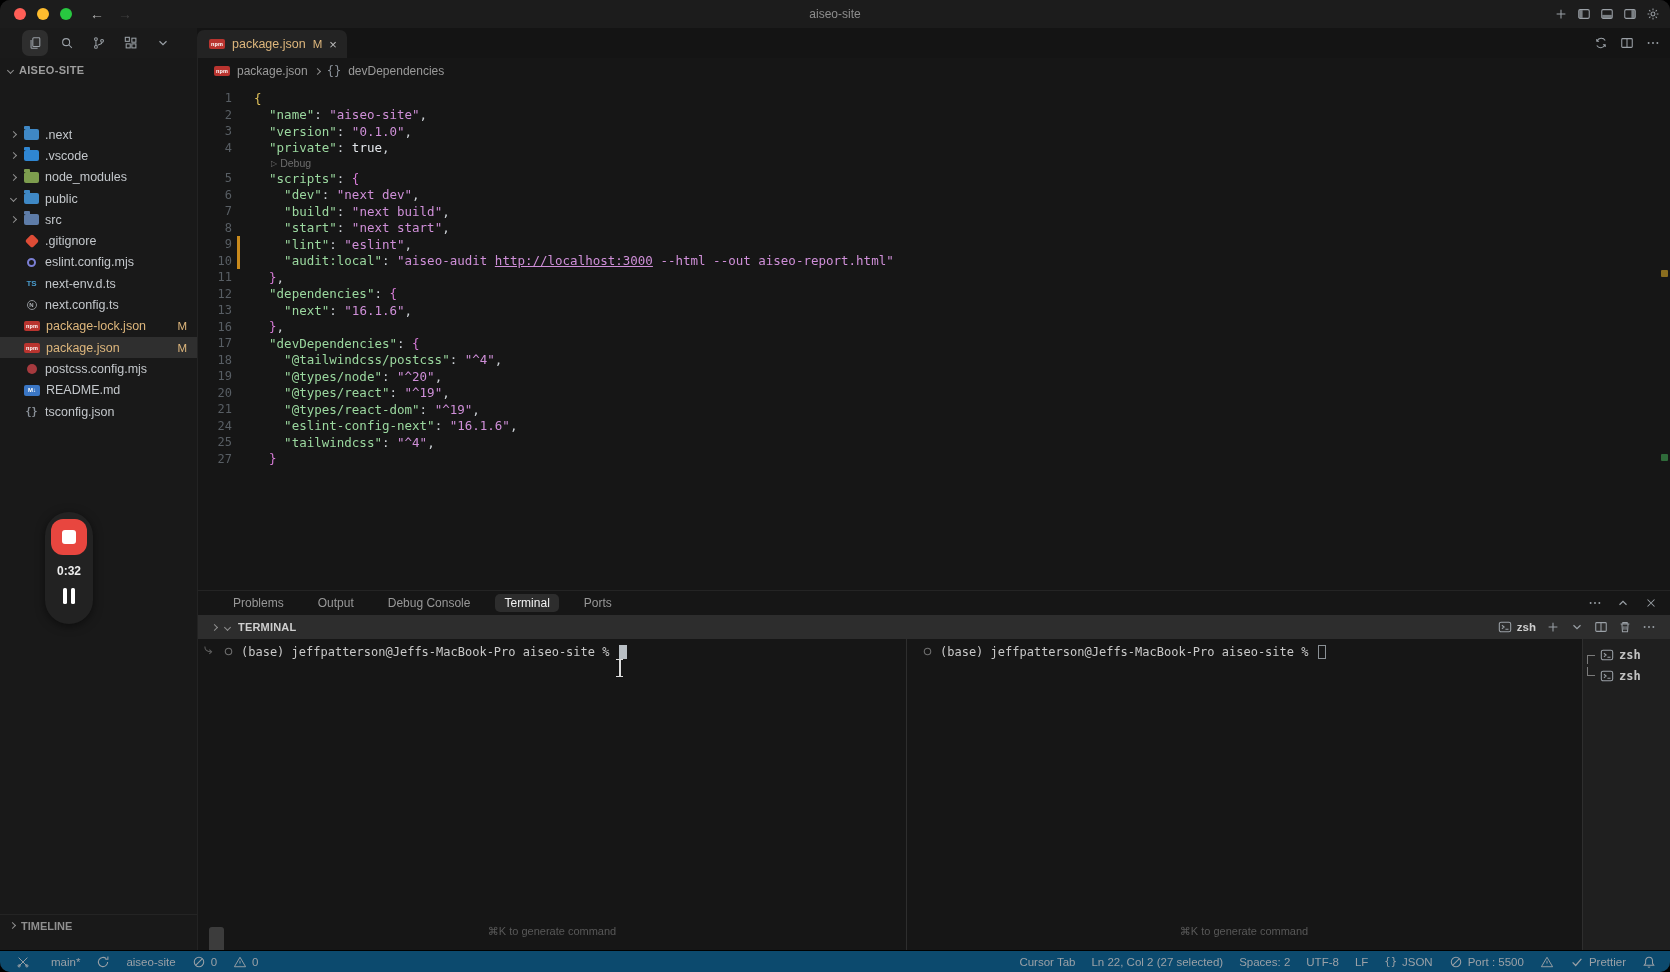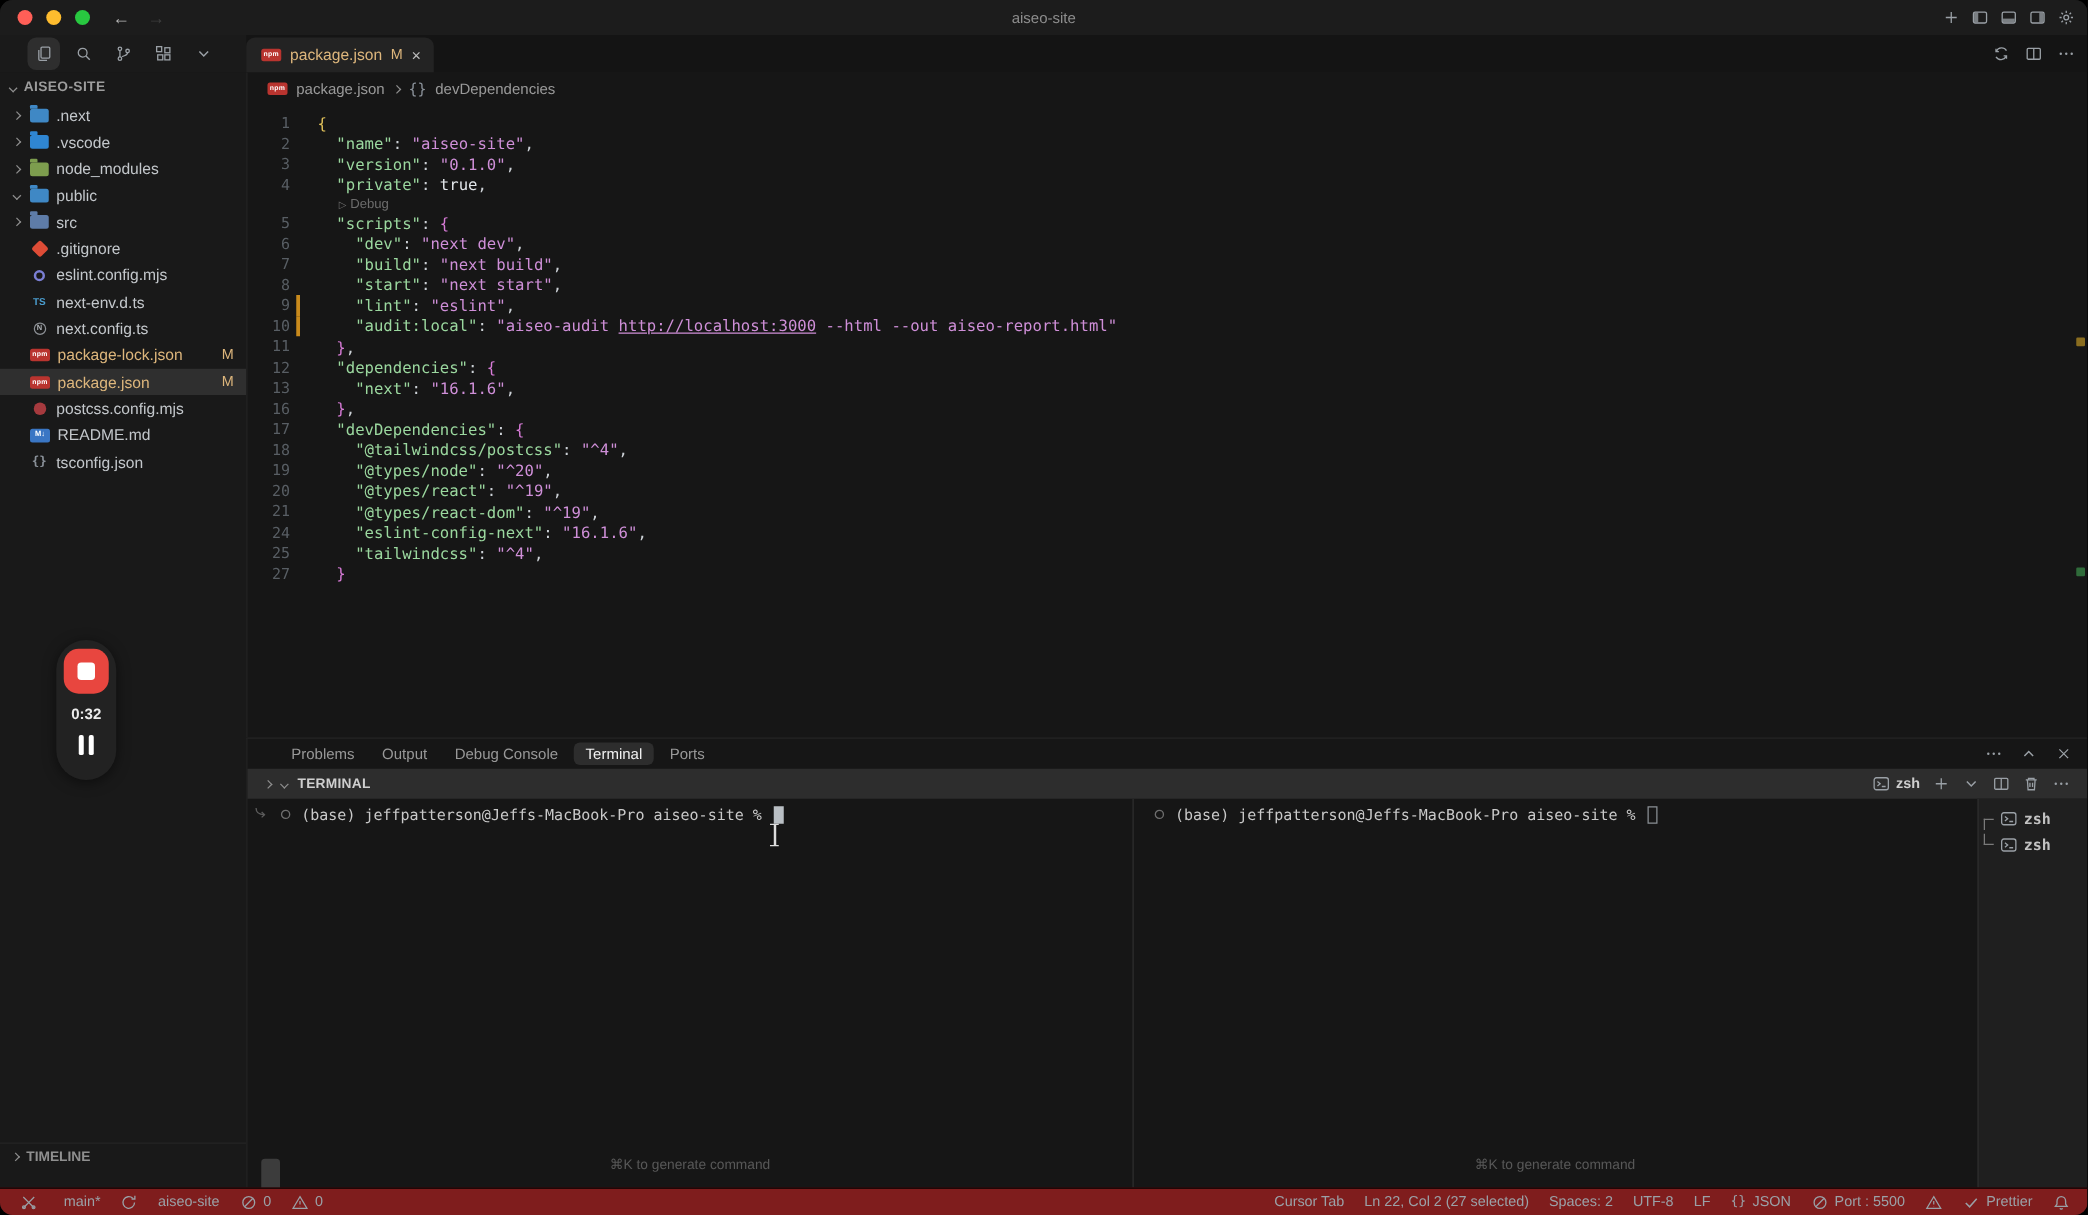--- a/index.html
+++ b/index.html
@@ -25,21 +25,21 @@
   .act-btn.active{background:#2e2e2e;color:#d6d6d6;}
   #tabbar{flex:1;display:flex;align-items:flex-end;background:#141414;position:relative;}
   #tab{height:28px;margin-top:2px;display:flex;align-items:center;gap:7px;padding:0 10px 0 12px;background:#232323;border-radius:7px 7px 0 0;}
   #tab .tab-label{color:#ddb67c;}
   #tab .tab-badge{color:#ddb67c;font-size:11.5px;}
   #tab-actions{position:absolute;right:10px;top:0;height:30px;display:flex;align-items:center;gap:12px;}
 
   
   #sidebar{position:absolute;left:0;top:58px;width:197px;bottom:22px;background:#191919;}
   #sb-header{display:flex;align-items:center;gap:6px;height:24px;padding-left:8px;color:#9d9d9d;font-weight:bold;font-size:11px;letter-spacing:.3px;}
-  .tree{font-size:12.5px;color:#c3c7cb;}
+  .tree{font-size:12.5px;color:#c3c7cb;margin-top:42px;}
   .trow{display:flex;align-items:center;height:21.3px;padding-left:8px;gap:6px;cursor:default;}
   .trow.selected{background:#2f2f2f;}
   .trow .chev-slot{width:10px;display:flex;justify-content:center;}
   .trow .name{flex:1;white-space:nowrap;overflow:hidden;}
   .trow .name.mod{color:#ddb67c;}
   .trow .gitbadge{color:#ddb67c;padding-right:10px;font-size:11.5px;}
   .chev{display:inline-block;width:5px;height:5px;border-right:1.4px solid #8f8f8f;border-bottom:1.4px solid #8f8f8f;}
   .chev.right{transform:rotate(-45deg);}
   .chev.down{transform:rotate(45deg);}
   #timeline{position:absolute;left:0;bottom:14px;right:0;height:22px;display:flex;align-items:center;gap:6px;padding-left:10px;
@@ -64,21 +64,21 @@
   .gm.add{background:#3fb950;}
   .cline .ct{margin-left:14px;white-space:pre;}
   .lensrow{height:14px;padding-left:73px;color:#6d6d6d;font-size:10.5px;font-family:"Liberation Sans",sans-serif;display:flex;align-items:center;gap:3px;}
   .tk-key{color:#9bd89f;} .tk-str{color:#cf8fd8;} .tk-url{color:#cf8fd8;text-decoration:underline;cursor:pointer;}
   .tk-pu{color:#cdd2d7;} .tk-b0{color:#dfc05a;} .tk-b1{color:#d77bd7;} .tk-bool{color:#e2e6ea;} .tk-pl{color:#c6cacd;}
   .selected-text{background:#3a4048;}
   .ruler-tick{position:absolute;right:2px;width:7px;height:7px;border-radius:1px;}
 
   
   #panel{position:absolute;left:197px;top:590px;right:0;bottom:22px;background:#161616;border-top:1px solid #242424;border-left:1px solid #232323;display:flex;flex-direction:column;}
-  #paneltabs{height:24px;display:flex;align-items:center;gap:4px;padding-left:26px;position:relative;}
+  #paneltabs{height:24px;display:flex;align-items:center;gap:16px;padding-left:26px;position:relative;}
   .ptab{padding:2px 9px;color:#989898;font-size:12px;border-radius:5px;}
   .ptab.active{color:#f2f2f2;background:#2d2d2d;}
   #panel-actions{position:absolute;right:12px;top:0;height:24px;display:flex;align-items:center;gap:14px;}
   #termheader{height:24px;background:#2d2d2d;display:flex;align-items:center;gap:8px;padding-left:10px;position:relative;}
   #termheader .tlabel{font-size:11px;font-weight:bold;color:#cfcfcf;letter-spacing:.2px;}
   #term-actions{position:absolute;right:14px;top:0;height:24px;display:flex;align-items:center;gap:10px;color:#b8b8b8;}
   #term-actions .shell{display:flex;align-items:center;gap:5px;font-size:11.5px;color:#cfcfcf;font-weight:bold;}
   #termbody{flex:1;position:relative;font-family:"DejaVu Sans Mono",monospace;font-size:12px;color:#c9c9c9;}
   .pane{position:absolute;top:0;bottom:0;}
   .prow{display:flex;align-items:center;height:19px;padding-left:8px;gap:8px;margin-top:3px;}
@@ -87,21 +87,21 @@
   .khint{position:absolute;bottom:12px;left:0;right:0;text-align:center;color:#585858;font-size:11px;font-family:"Liberation Sans",sans-serif;}
   #pane-divider{position:absolute;left:708px;top:0;bottom:0;width:1px;background:#2e2e2e;}
   #termlist{position:absolute;right:0;top:0;width:88px;bottom:0;background:#1f1f1f;border-left:1px solid #2e2e2e;padding-top:5px;}
   .term-entry{display:flex;align-items:center;gap:5px;height:21px;color:#c2c2c2;font-size:12px;font-weight:bold;padding-left:4px;}
   .treeln{width:8px;height:9px;border-left:1px solid #7a7a7a;flex:none;}
   .treeln.top{border-top:1px solid #7a7a7a;margin-top:9px;}
   .treeln.bottom{border-bottom:1px solid #7a7a7a;margin-bottom:9px;}
   #panel-scroll{position:absolute;left:11px;top:288px;width:15px;height:71px;background:#3c3c3c;border-radius:3px;}
 
   
-  #statusbar{position:absolute;left:0;bottom:0;right:0;height:22px;background:#7f1d1d;border-top:1px solid #000;
+  #statusbar{position:absolute;left:0;bottom:0;right:0;height:22px;background:#0c4a6e;border-top:1px solid #000;
              display:flex;align-items:center;font-size:11.5px;color:#9ba1a7;}
   .sb-group{display:flex;align-items:center;gap:16px;}
   .sb-left{padding-left:16px;}
   .sb-right{margin-left:auto;padding-right:14px;}
   .sb-item{display:flex;align-items:center;gap:5px;white-space:nowrap;}
 
   
   #recorder{position:absolute;left:45px;top:512px;width:48px;height:112px;background:#222;border-radius:26px;
             display:flex;flex-direction:column;align-items:center;box-shadow:0 2px 10px rgba(0,0,0,.5);}
   #rec-stop{width:36px;height:36px;margin-top:7px;border-radius:12px;background:#e8463f;display:flex;align-items:center;justify-content:center;}

